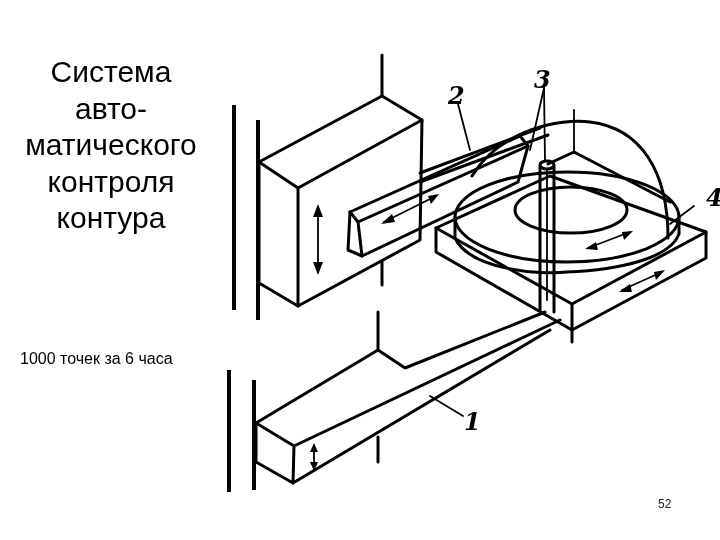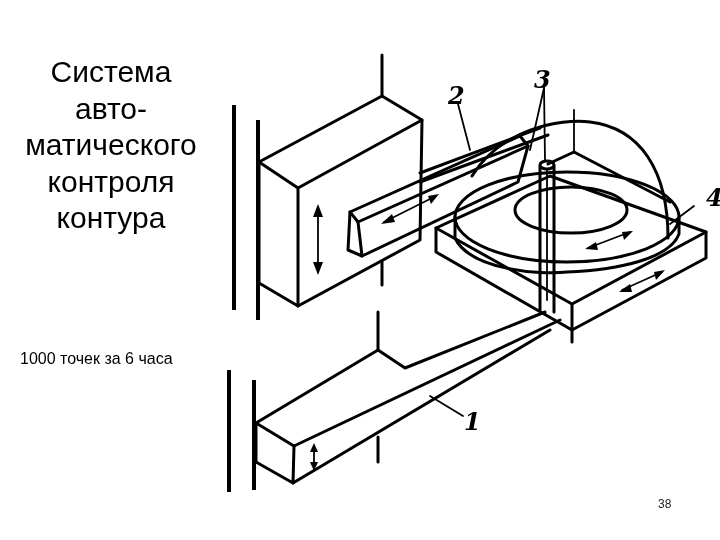--- a/index.html
+++ b/index.html
@@ -82,21 +82,21 @@
 <div class="slide">
 
   <h1 class="title">Система
 авто-
 матического
 контроля
 контура</h1>
 
   <div class="caption">1000 точек за 6 часа</div>
 
-  <div class="slide-number">38</div>
+  <div class="slide-number">52</div>
 
   <svg class="drawing" viewBox="0 0 720 540">
 
     <g>
       <line class="thick" x1="234" y1="105" x2="234" y2="310"></line>
       <line class="thick" x1="258" y1="120" x2="258" y2="320"></line>
       <line class="thick" x1="229" y1="370" x2="229" y2="492"></line>
       <line class="thick" x1="254" y1="380" x2="254" y2="490"></line>
     </g>
 

